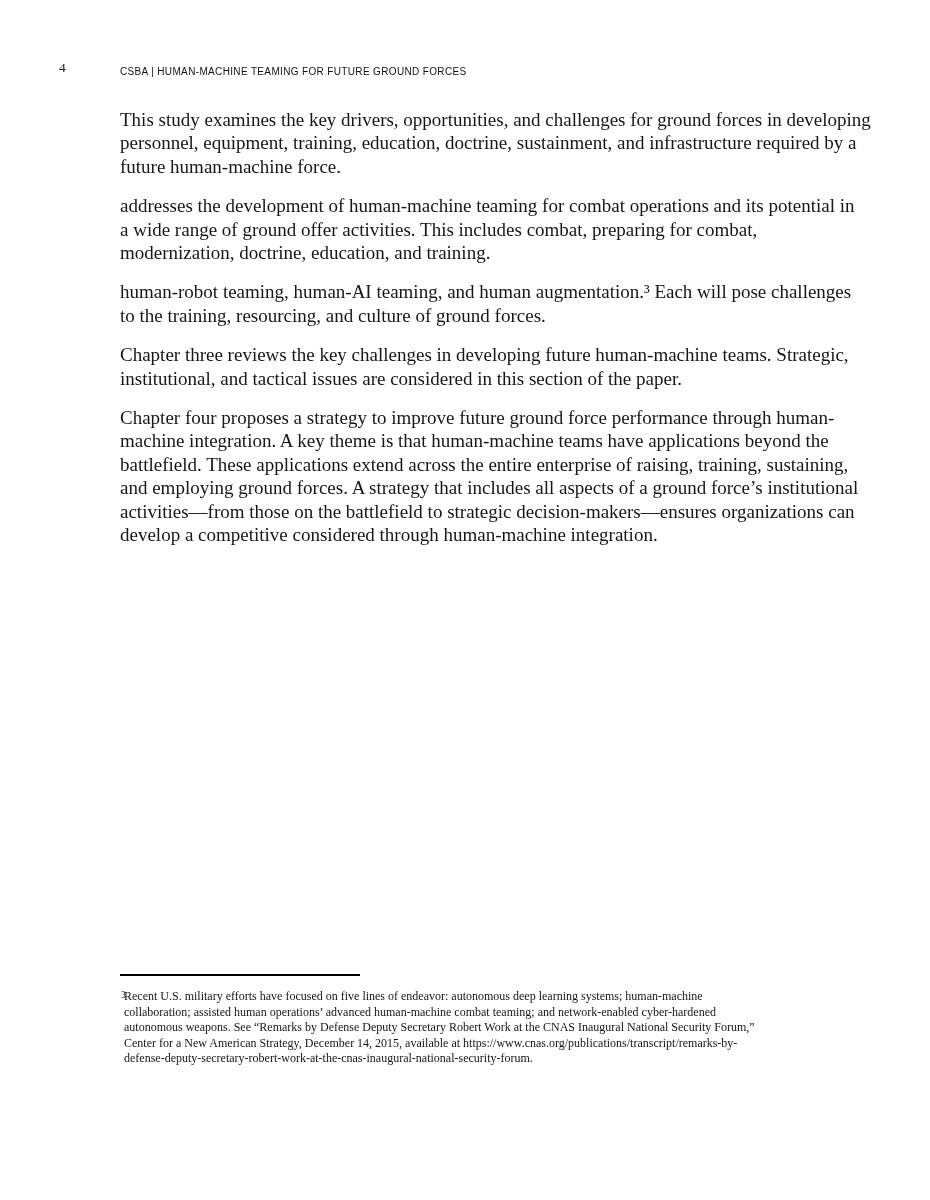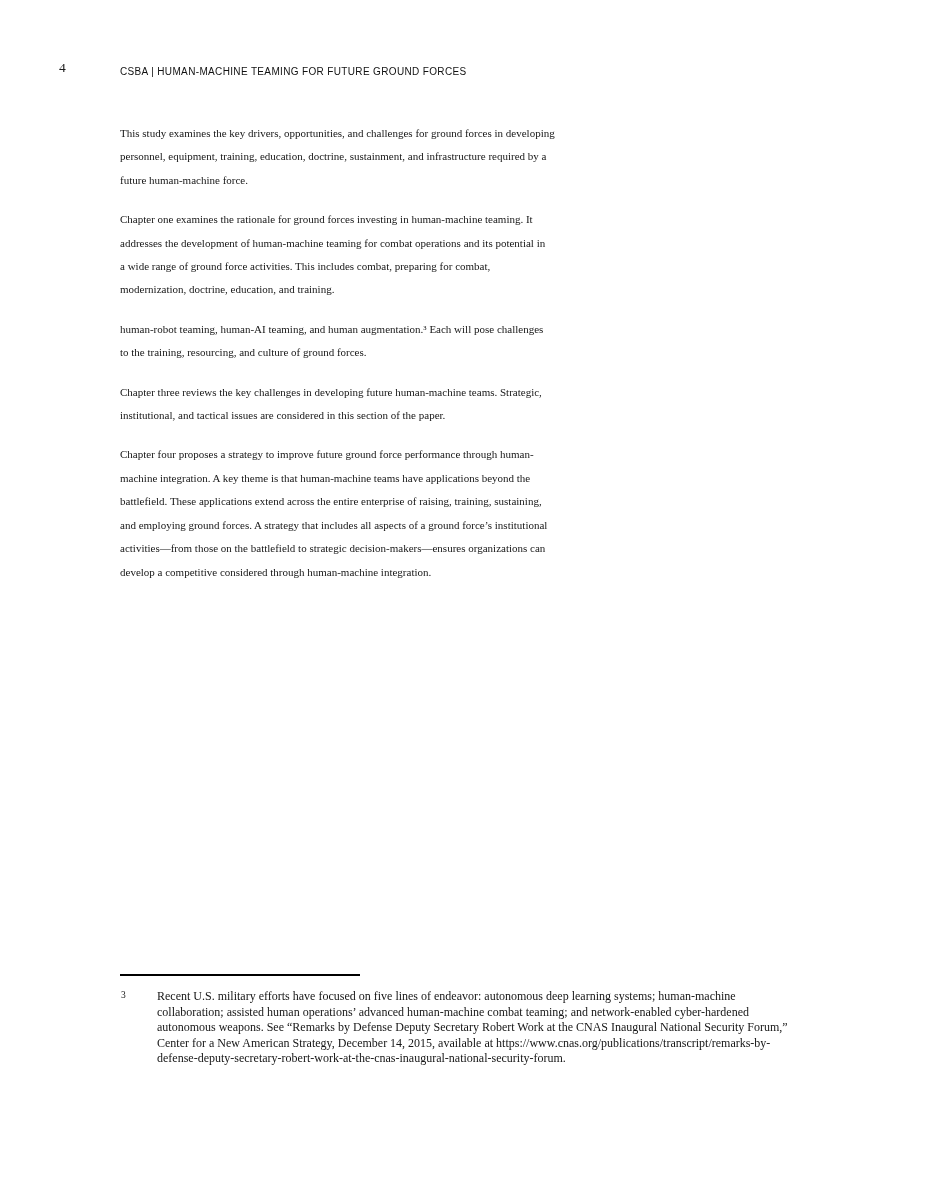--- a/index.html
+++ b/index.html
@@ -17,56 +17,55 @@
     font-size:13.5px; color:#1a1a1a;
   }
   .runtitle {
     position:absolute; left:120px; top:66px;
     font-family:"Liberation Sans", sans-serif;
     font-size:10px; letter-spacing:0.35px; color:#111111;
     white-space:nowrap;
     text-align:center;
   }
   .body-text {
-    position:absolute; left:120px; top:122px; width:705px;
-    font-size:11px; line-height:23.4px;
+    position:absolute; left:120px; top:108px; width:705px;
+    font-size:19px; line-height:23.4px;
   }
   .para { margin:0 0 16px 0; }
   .line { white-space:nowrap; }
   .fnrule {
     position:absolute; left:120px; top:974px;
     width:240px; height:2px; background:#000000;
   }
   .footnote {
     position:absolute; left:120px; top:989px; width:712px;
     font-size:12px; line-height:15.6px; color:#151515;
   }
   .fnmarker { position:absolute; left:1px; top:-1px; font-size:9.5px; }
-  .fnlines { margin-left:37px; }
+  .fnlines { margin-left:4px; }
 </style>
 </head>
 <body>
 
 <div class="page">
 
   <div class="header">
     <span class="pagenum">4</span>
     <span class="runtitle">CSBA | HUMAN-MACHINE TEAMING FOR FUTURE GROUND FORCES</span>
   </div>
 
   <div class="body-text">
     <div class="para">
         <div class="line">This study examines the key drivers, opportunities, and challenges for ground forces in developing</div>
         <div class="line">personnel, equipment, training, education, doctrine, sustainment, and infrastructure required by a</div>
         <div class="line">future human-machine force.</div>
       </div>
     <div class="para">
-        <div class="line">Chapter one examines the rationale for ground forces investing in human-machine teaming. It</div>
         <div class="line">addresses the development of human-machine teaming for combat operations and its potential in</div>
-        <div class="line">a wide range of ground force activities. This includes combat, preparing for combat,</div>
+        <div class="line">a wide range of ground offer activities. This includes combat, preparing for combat,</div>
         <div class="line">modernization, doctrine, education, and training.</div>
       </div>
     <div class="para">
         <div class="line">human-robot teaming, human-AI teaming, and human augmentation.³ Each will pose challenges</div>
         <div class="line">to the training, resourcing, and culture of ground forces.</div>
       </div>
     <div class="para">
         <div class="line">Chapter three reviews the key challenges in developing future human-machine teams. Strategic,</div>
         <div class="line">institutional, and tactical issues are considered in this section of the paper.</div>
       </div>

